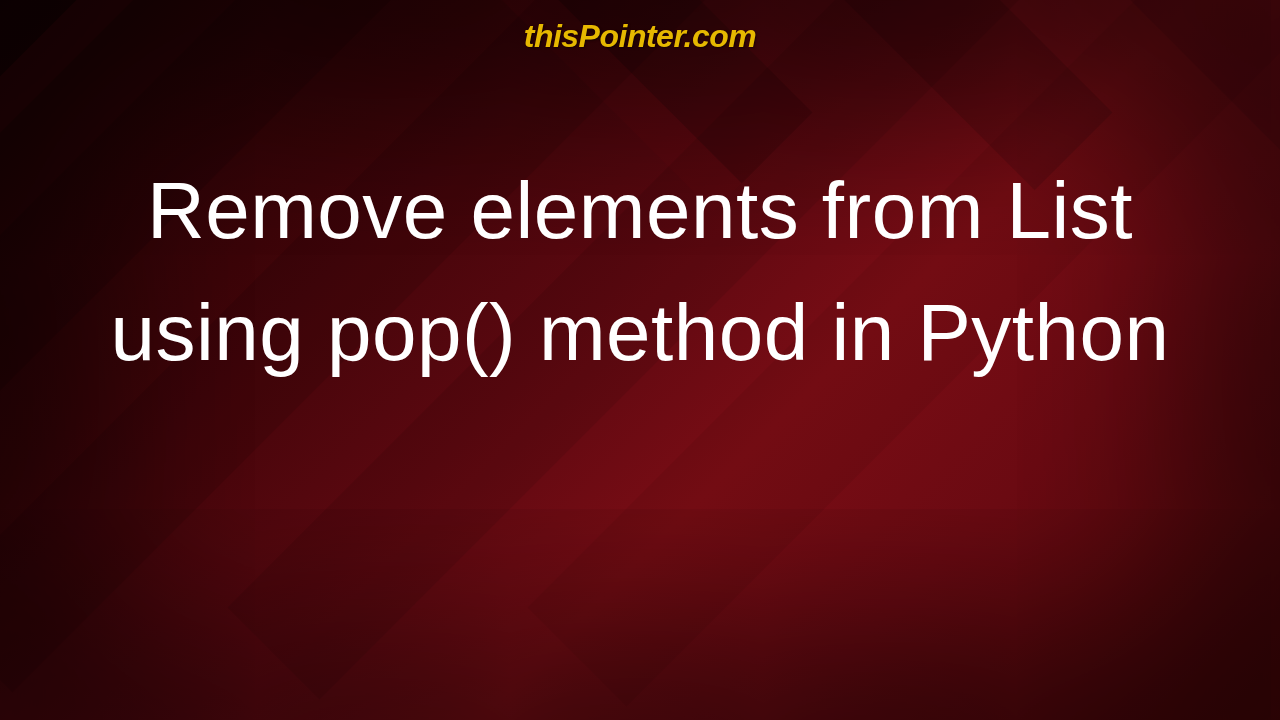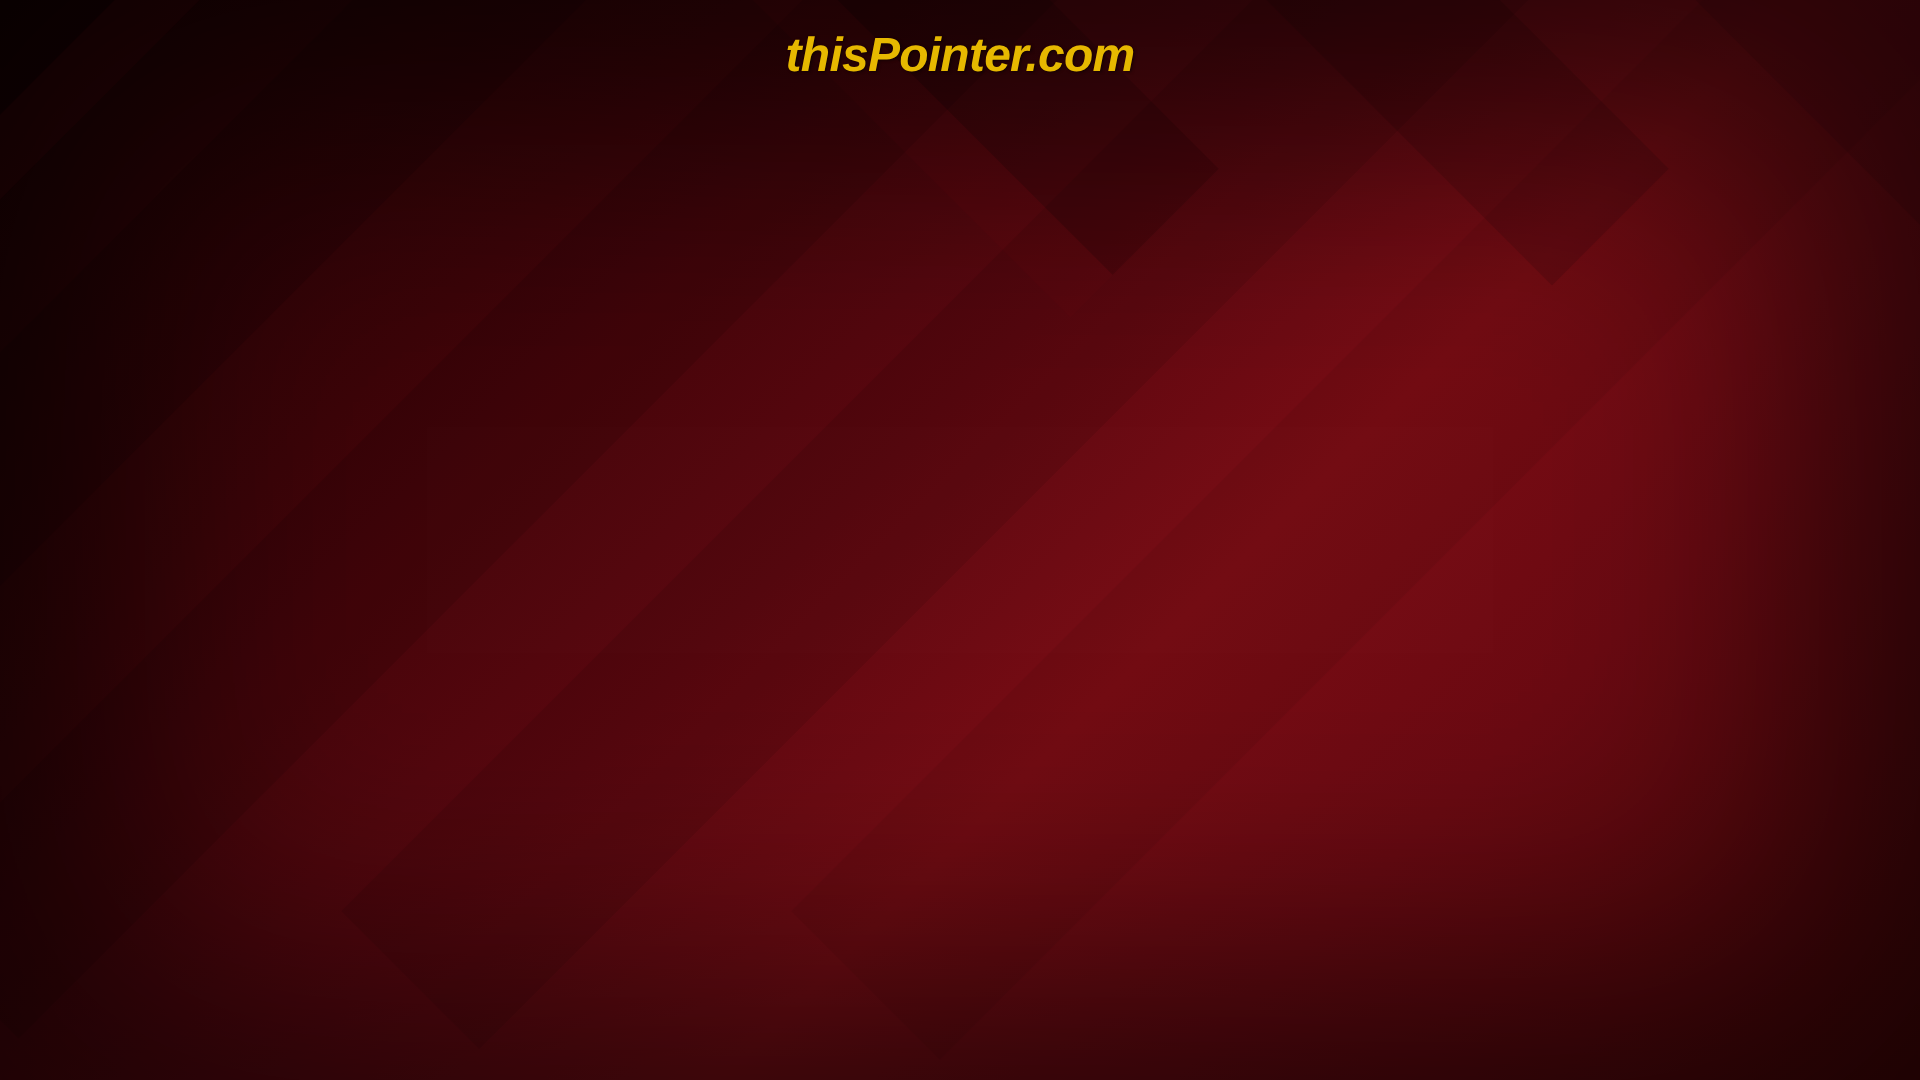--- a/index.html
+++ b/index.html
@@ -125,13 +125,14 @@
   <div class="chevron chevron-2"></div>
   <div class="chevron chevron-3"></div>
   <div class="chevron chevron-4"></div>
   <div class="chevron chevron-5"></div>
 </div>
 
 <div class="vignette"></div>
 
 <div class="content">
   <div class="brand">thisPointer.com</div>
+  <div class="title">Remove elements from List using pop() method in Python</div>
 </div>
 
 </body></html>

